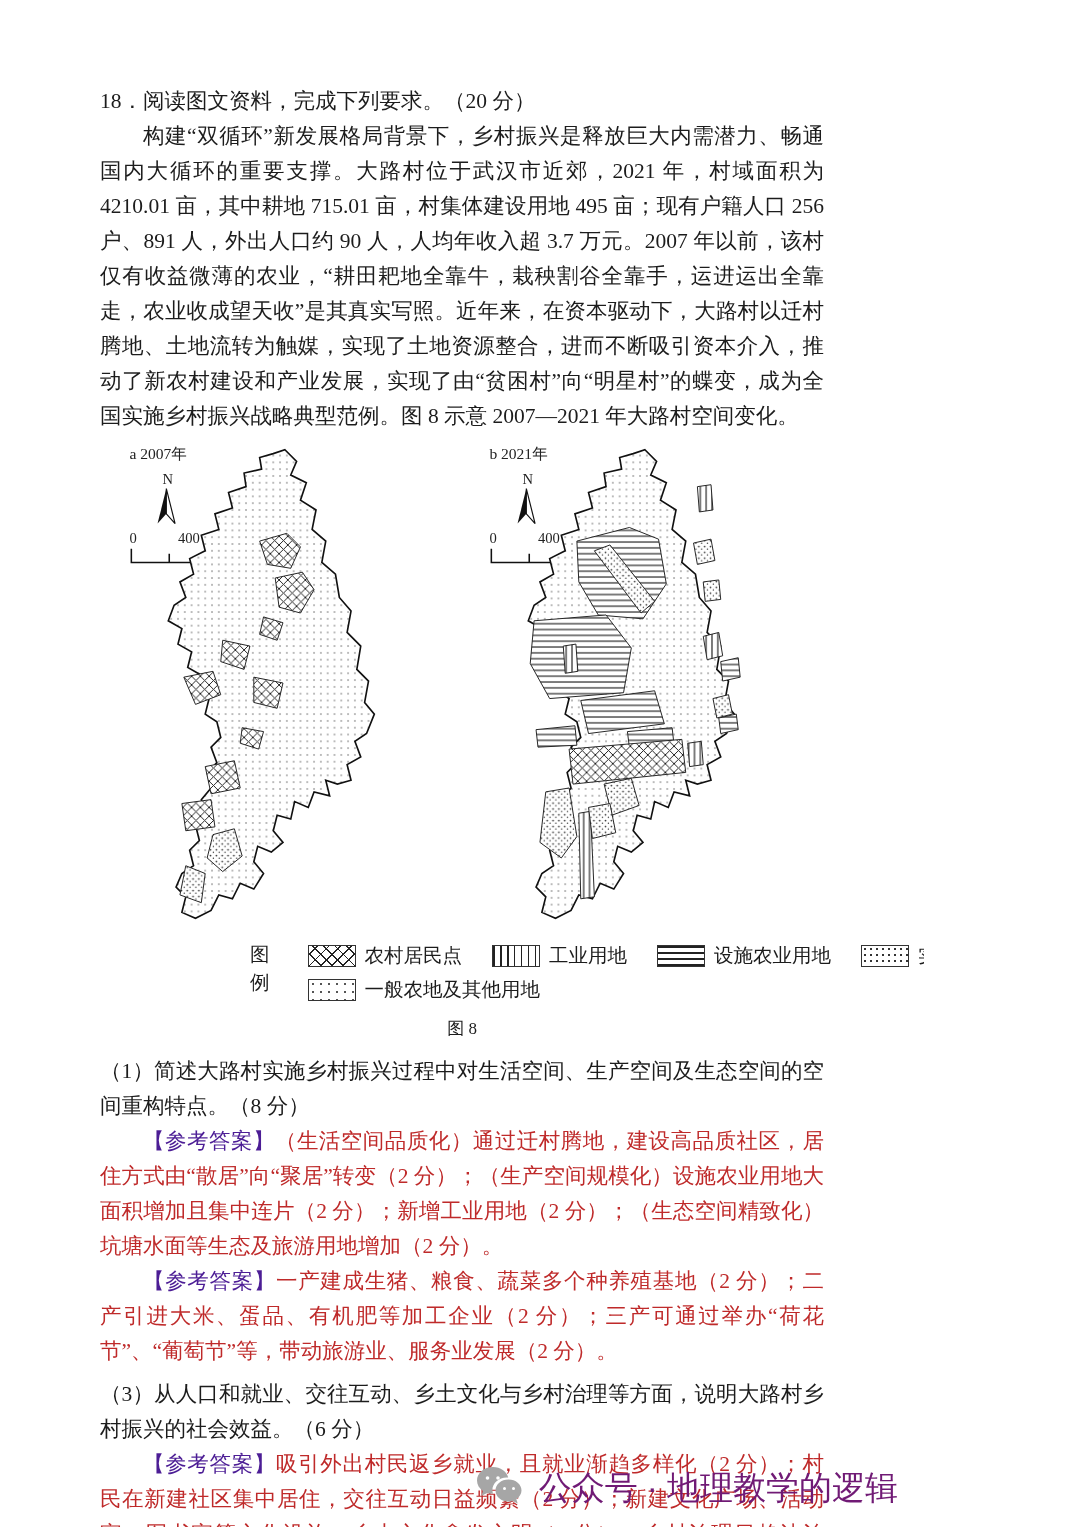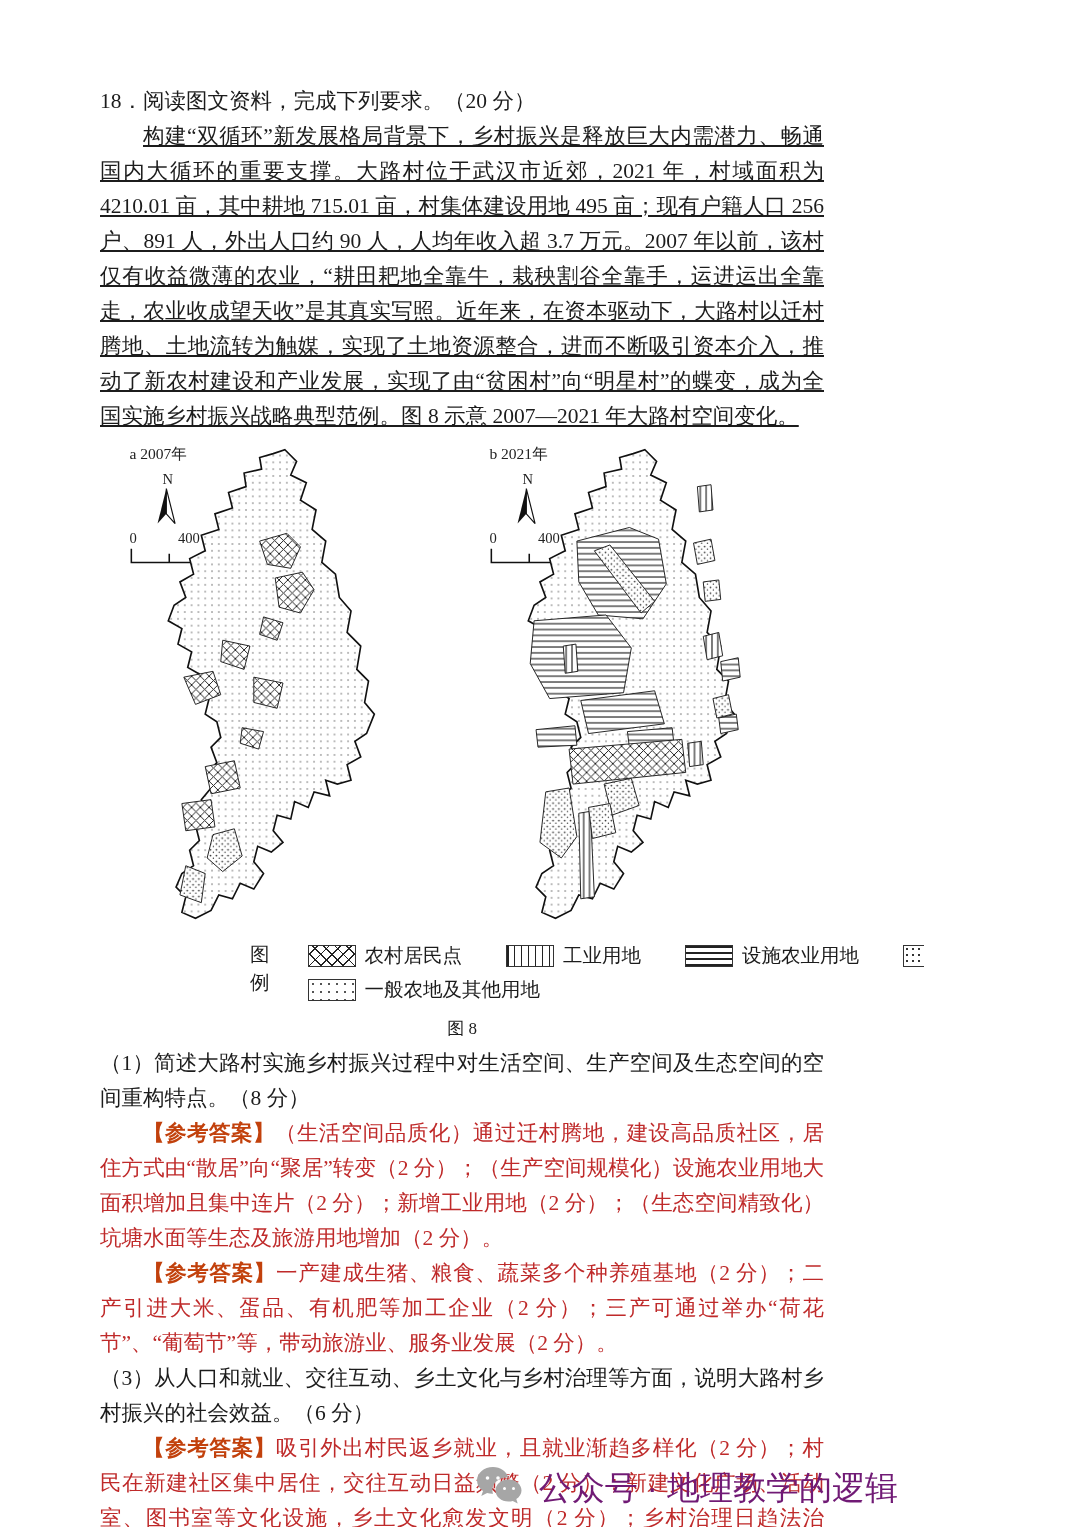--- a/index.html
+++ b/index.html
@@ -12,47 +12,47 @@
     color:#1c1c1c;
   }
   .content{
     padding:84px 100px 0 100px;
     font-size:21.5px;
     line-height:35px;
     text-align:justify;
   }
   p{margin:0;}
   .qhead{text-align:left;}
-  .intro{text-indent:2em;text-decoration:underline;}
-  .prompt{text-indent:0;}
+  .intro{text-indent:2em;}
+  .prompt{text-indent:0;margin-top:8px;}
   .prompt3{text-indent:0;}
   .answer{
     text-indent:2em;
     color:#bf2a2a;
   }
-  .ans-label{font-weight:bold;color:#c2410c;}
+  .ans-label{font-weight:normal;color:#4c1d95;}
   
   .figure{margin-top:6px;}
   .maps{display:flex;justify-content:center;gap:8px;align-items:center;}
   .map-block{position:relative;}
   svg text{font-family:"Liberation Serif","DejaVu Serif",serif;fill:#222;}
   .legend{
     display:flex;
     margin:4px 0 0 150px;
     font-size:19.5px;
     line-height:30px;
     text-align:left;
   }
   .legend-title{
     display:flex;flex-direction:column;
     font-size:19.5px;line-height:28px;
     margin-right:14px;
   }
   .legend-items{flex:1;}
-  .legend-row{display:flex;align-items:center;gap:44px;margin-bottom:4px;padding-left:24px;}
+  .legend-row{display:flex;align-items:center;gap:30px;margin-bottom:4px;padding-left:24px;}
   .legend-item{display:flex;align-items:center;white-space:nowrap;}
   .sw{
     width:46px;height:20px;
     border:1.5px solid #333;
     display:inline-block;
     margin-right:9px;
     background-color:#fff;
     flex:none;
   }
   .sw-cross{background-image:

